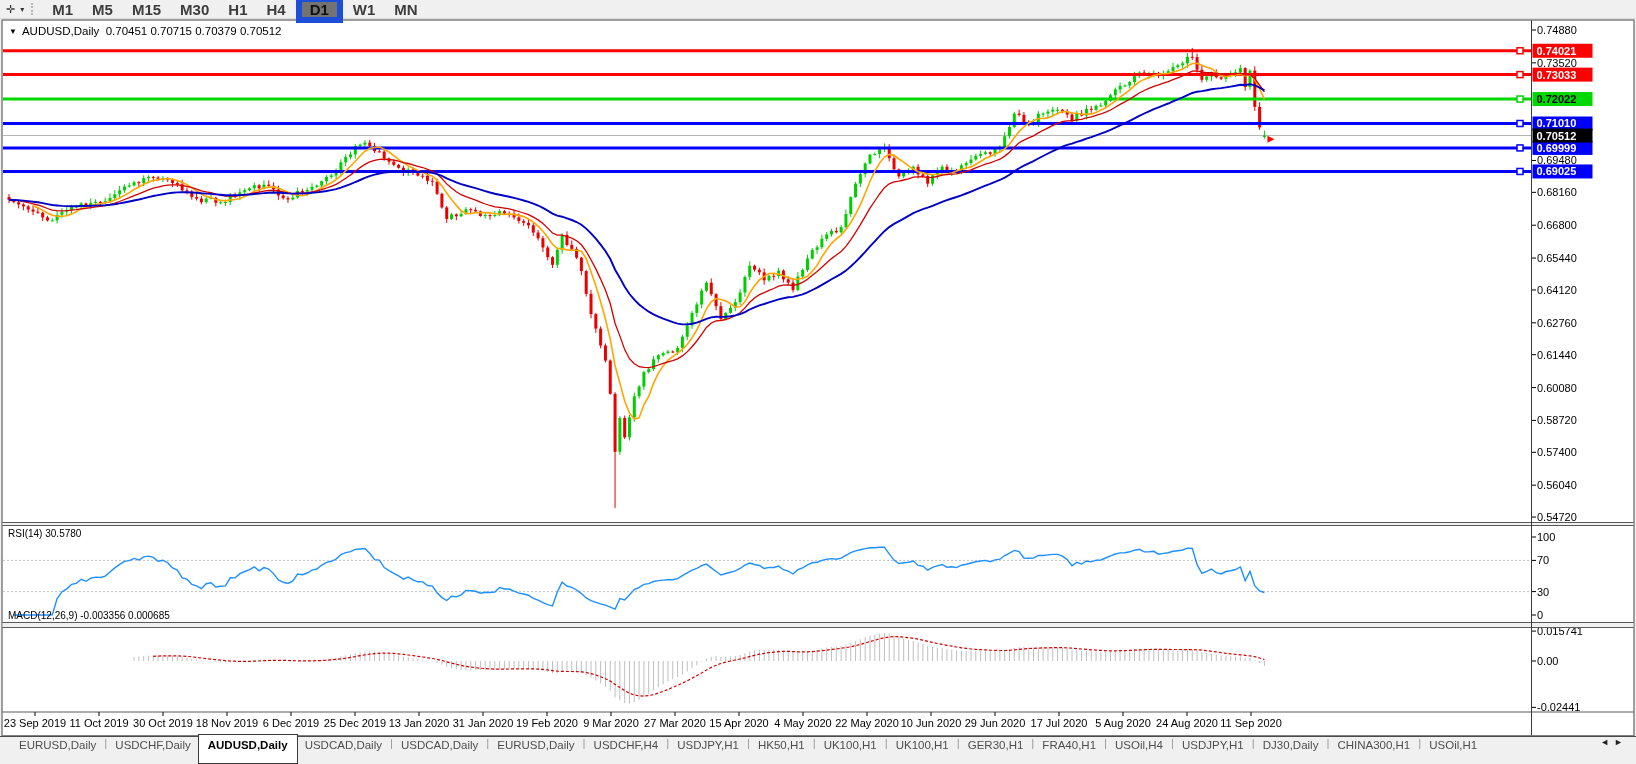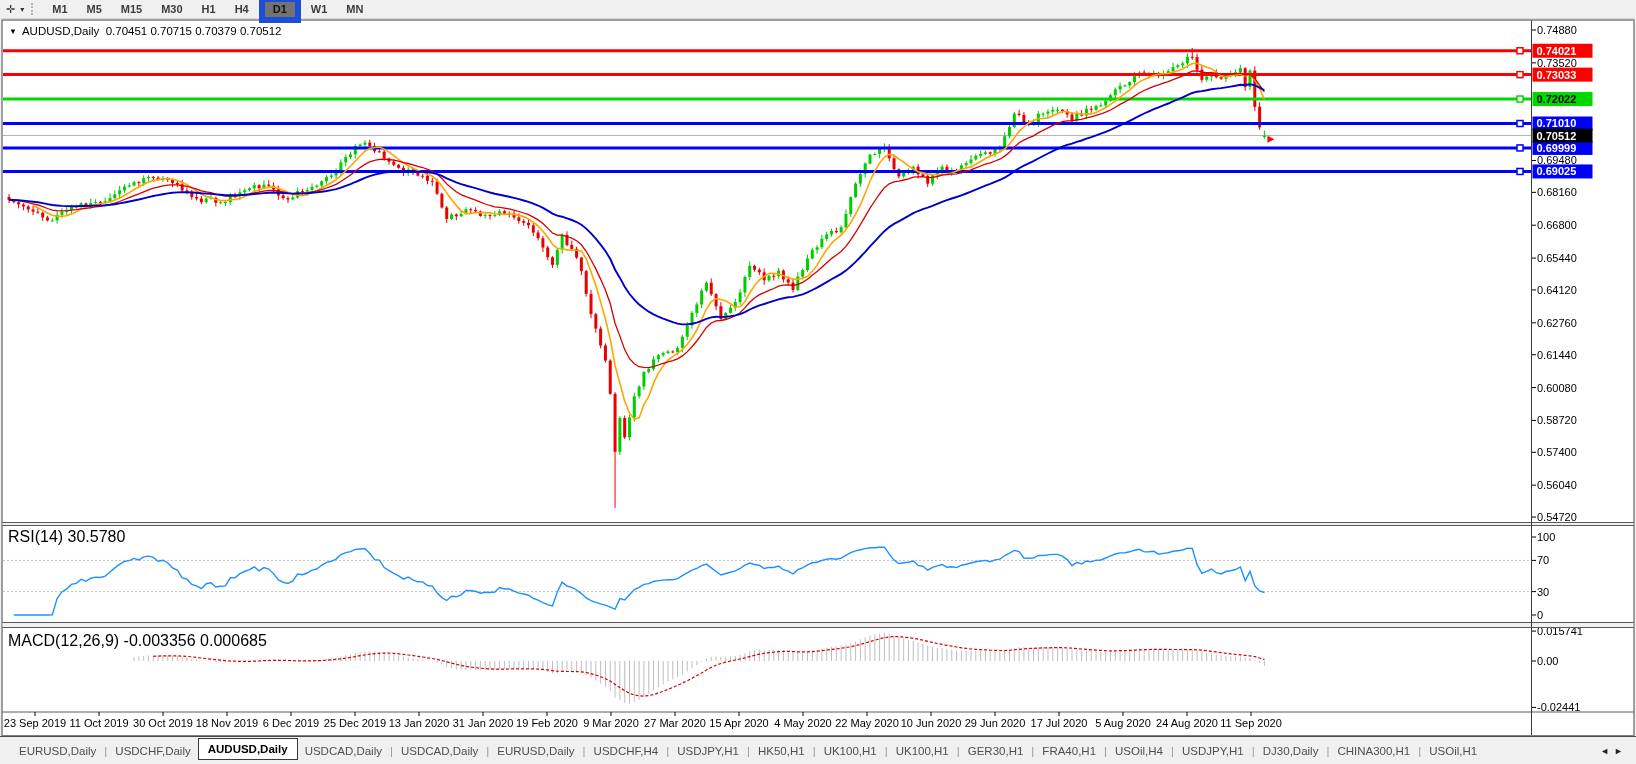--- a/index.html
+++ b/index.html
@@ -1,30 +1,30 @@
 <!DOCTYPE html>
 <html><head>
 <meta charset="utf-8">
 <style>
   html,body{margin:0;padding:0}
   body{width:1636px;height:764px;background:#f0f0f0;font-family:"Liberation Sans",sans-serif;position:relative;overflow:hidden}
   .toolbar{position:absolute;top:0;left:0;width:100%;height:19px;background:#f0f0f0;display:flex;align-items:center;padding-left:4px;z-index:5;border-bottom:1px solid #dcdcdc;box-sizing:border-box}
   .tool-ico{font-size:11px;color:#333;padding:0 2px}
   .dd{font-size:8px;color:#333;padding:0 3px}
   .grip{width:3px;height:12px;border-left:2px dotted #b5b5b5;margin:0 7px 0 4px}
-  .tfbtn{font-size:11px;font-weight:700;color:#3c3c3c;padding:1px 8px;border:1px solid transparent;margin-right:1px;line-height:13px}
+  .tfbtn{font-size:15px;font-weight:700;color:#3c3c3c;padding:1px 8px;border:1px solid transparent;margin-right:1px;line-height:13px}
   .tfbtn.active{background:#737373;border:6px solid #1d4ed8;color:#111}
   #chart-svg{position:absolute;top:0;left:0;z-index:1}
   .overlay{position:absolute;z-index:3;color:#000;white-space:nowrap}
   .title{top:25px;left:9px;font-size:11.5px;font-weight:400}
   .title .tri{font-size:8px;vertical-align:1px;margin-right:5px}
-  .pane-label{font-size:16px;font-weight:400}
+  .pane-label{font-size:10px;font-weight:400}
   .rsi-label{top:528px;left:8px}
-  .macd-label{top:632px;left:8px}
-  .tabbar{position:absolute;bottom:0;left:0;width:100%;height:28px;background:#f0f0f0;border-top:1px solid #4a4a4a;display:flex;align-items:center;padding-left:12px;font-size:11.5px;color:#4e4e4e;z-index:5;box-sizing:border-box}
+  .macd-label{top:610px;left:8px}
+  .tabbar{position:absolute;bottom:0;left:0;width:100%;height:28px;background:#f0f0f0;border-top:1px solid #4a4a4a;display:flex;padding-left:12px;font-size:11.5px;color:#4e4e4e;z-index:5;box-sizing:border-box}
   .tab{padding:2px 7px;white-space:nowrap}
   .tab.active{background:#fff;border:1px solid #3a3a3a;font-weight:700;color:#000;padding:4px 9px;margin-top:-3px}
   .tabdiv{color:#9a9a9a;padding:0 1px}
   .tab-arrows{margin-left:auto;padding-right:8px;color:#222;font-size:9px;letter-spacing:5px}
 </style>
 </head>
 <body>
 
 <div class="toolbar">
   <span class="tool-ico">✛</span>

